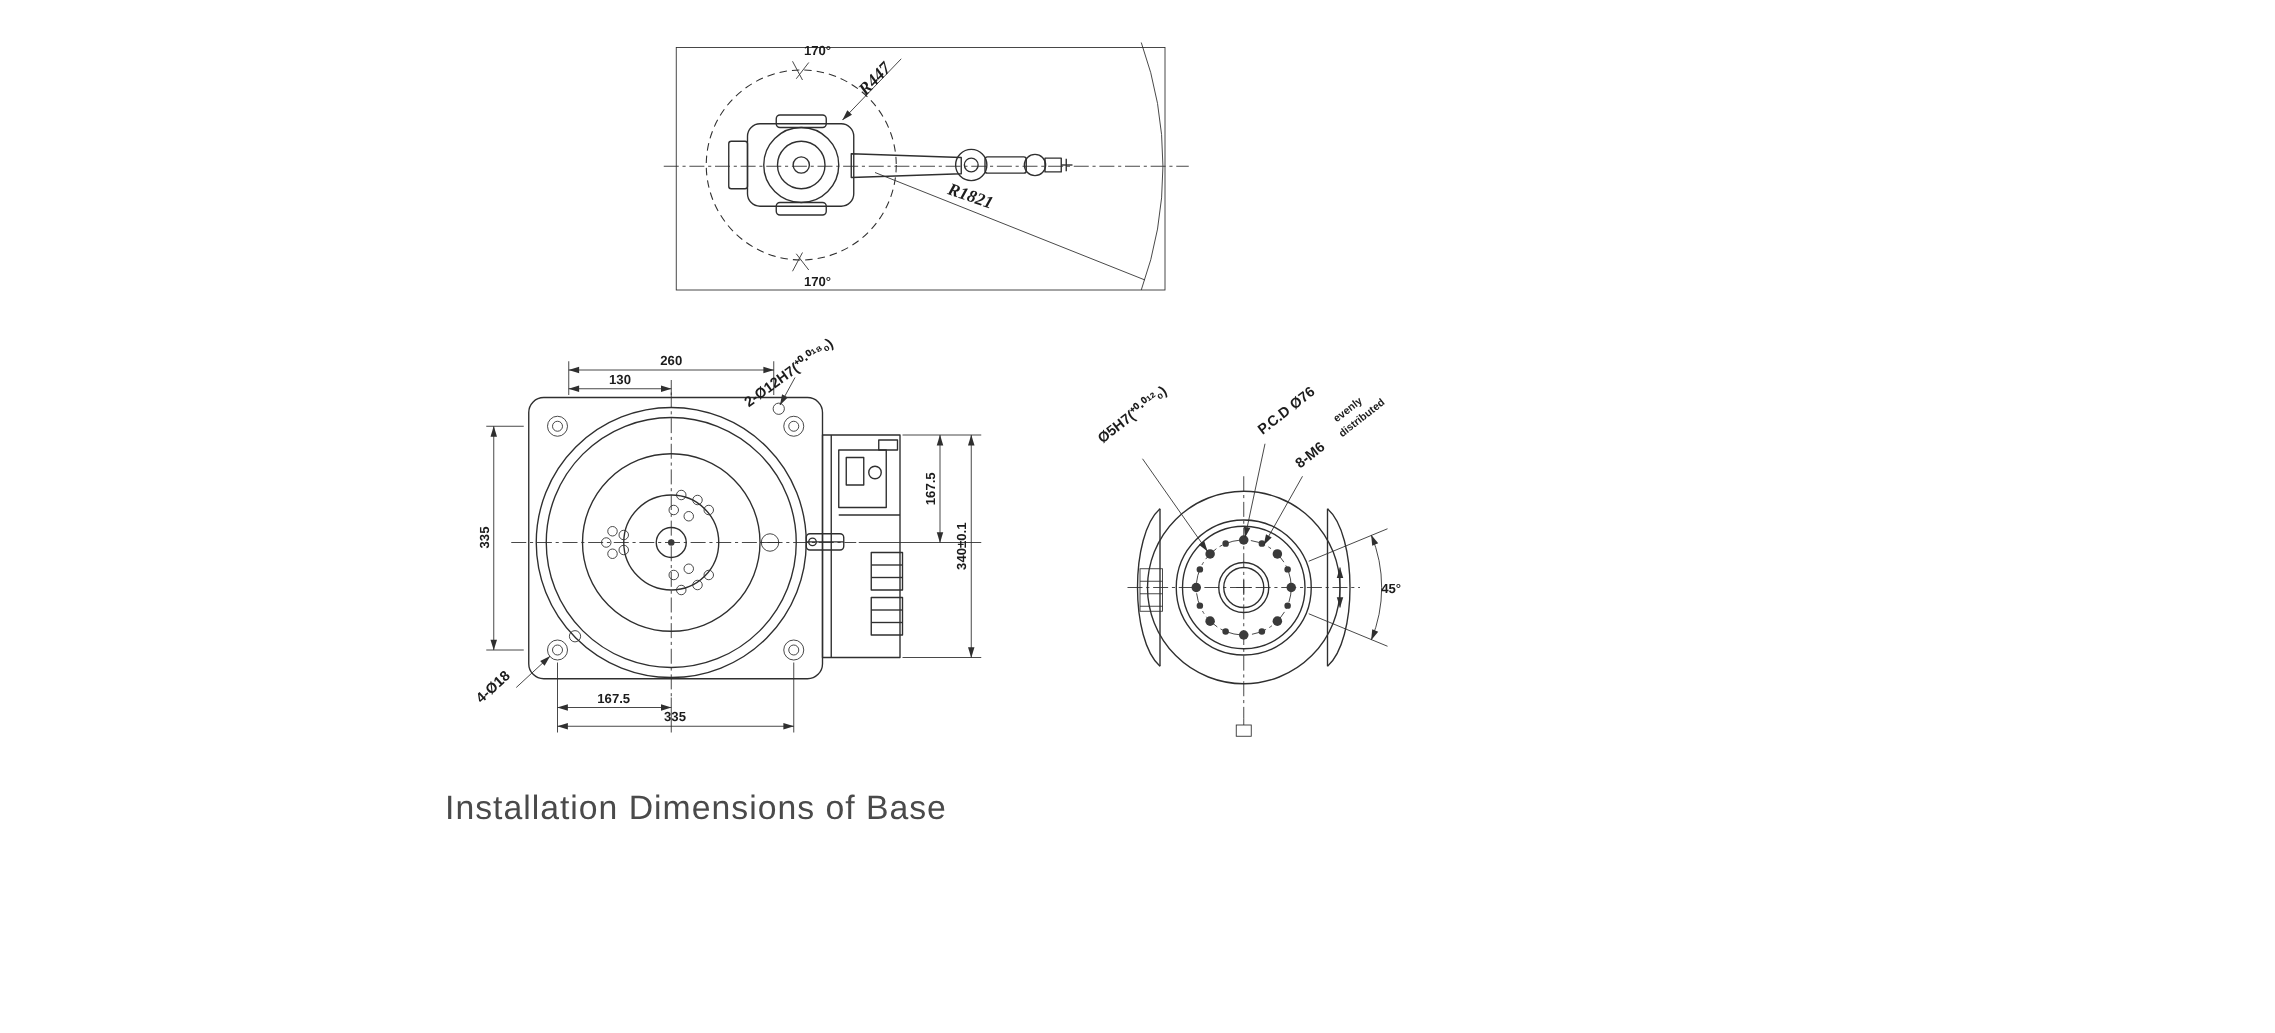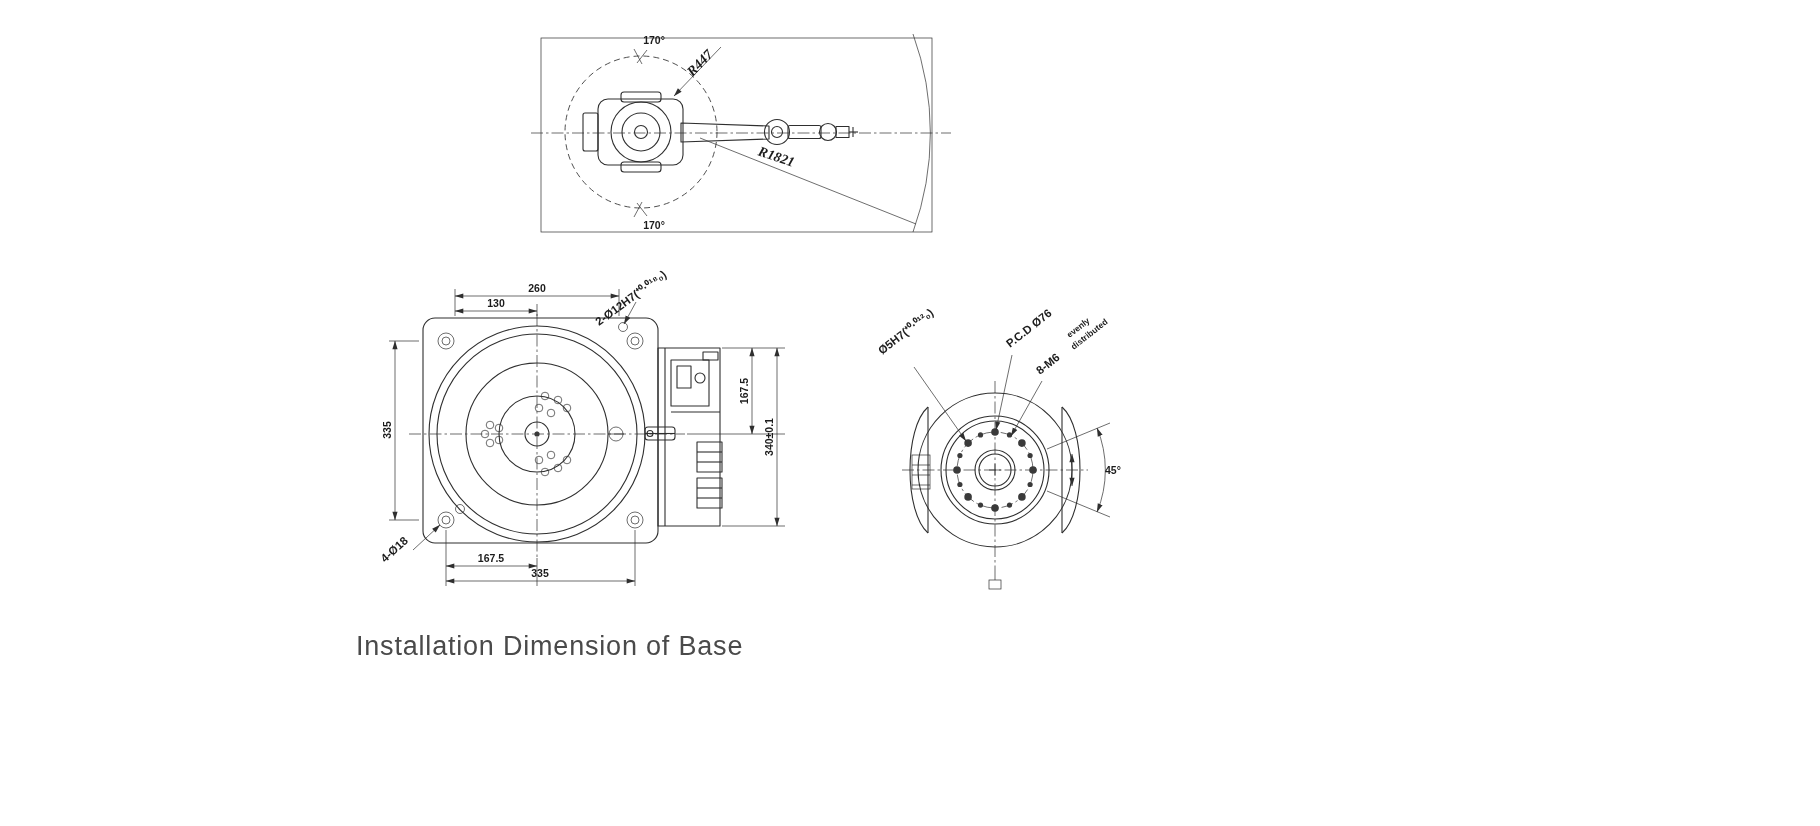--- a/index.html
+++ b/index.html
@@ -280,16 +280,16 @@
     <text class="lbl" transform="translate(20,62) rotate(-38)">Ø5H7(⁺⁰·⁰¹²₀)</text>
     <text class="lbl" transform="translate(148,55) rotate(-38)">P.C.D Ø76</text>
     <g transform="translate(178,82) rotate(-38)">
       <text class="lbl" x="0" y="0">8-M6</text>
       <text class="smll" x="46" y="-11">evenly</text>
       <text class="smll" x="42" y="1">distributed</text>
     </g>
     <text class="dim" x="243" y="181">45°</text>
   </svg>
 
-  <div class="caption" style="left:356px; top:631px;">Installation Dimension of Base</div>
+  <div class="caption" style="left:356px; top:631px;">Installation Dimensions of Base</div>
 
 
 </div>
 
 </body></html>

